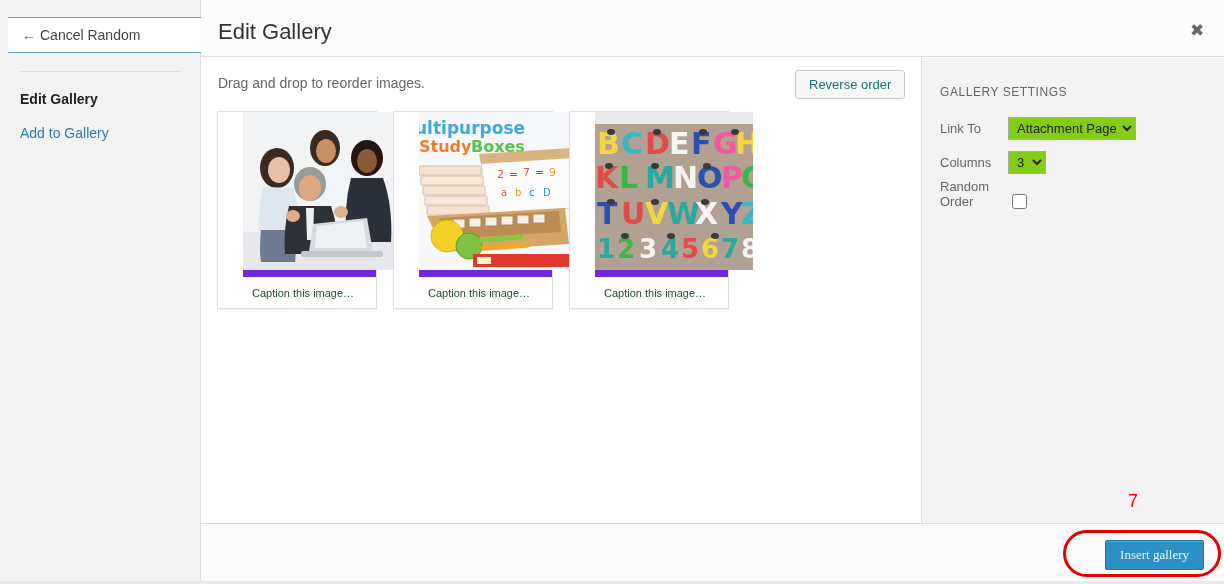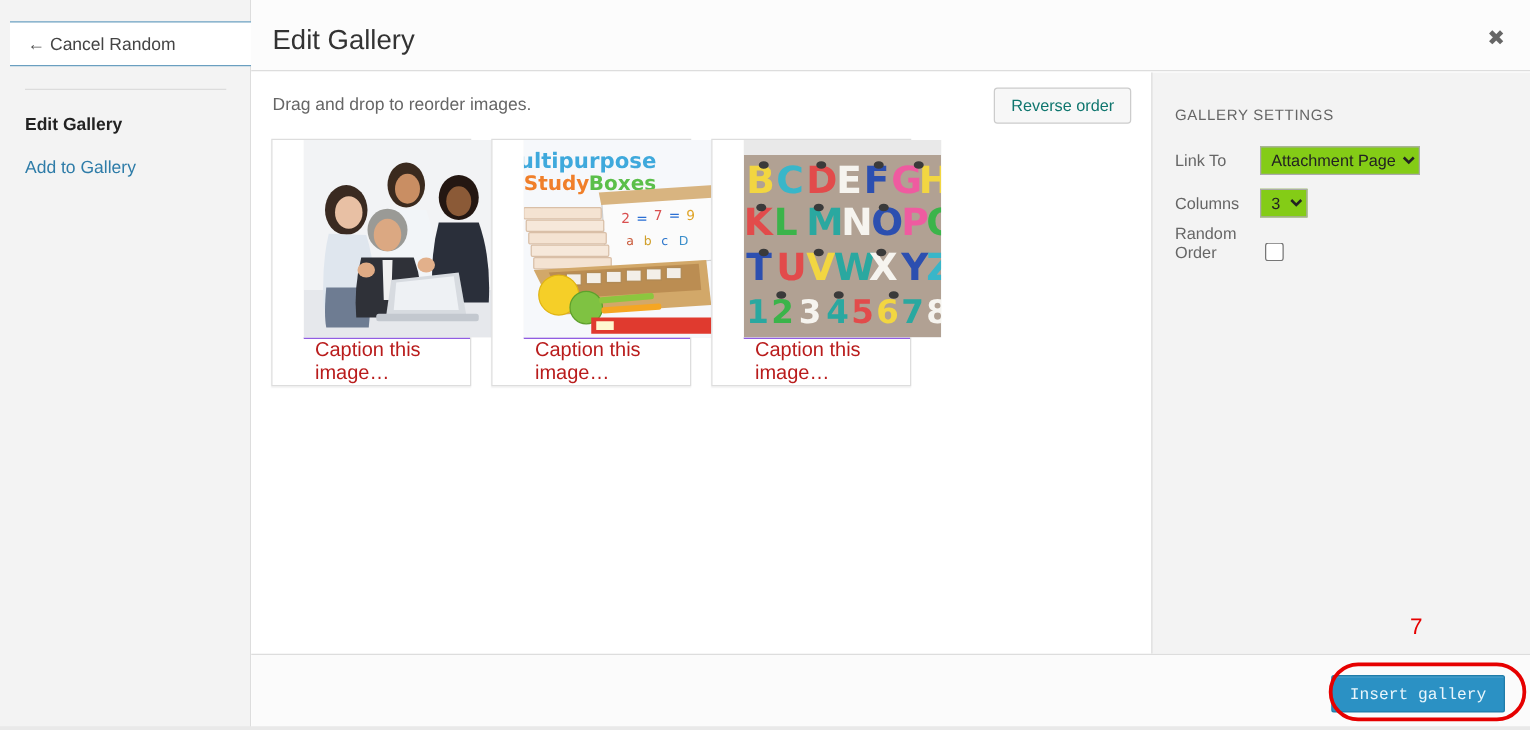--- a/index.html
+++ b/index.html
@@ -131,24 +131,24 @@
   .thumb-img {
     width: 158px; height: 158px;
     overflow: hidden;
     position: relative;
     background: #efefef;
     display: block;
   }
   .thumb-img svg { display: block; width: 158px; height: 158px; }
   .caption {
     height: 38px;
-    border-top: 1px solid #6d28d9;
+    border-top: 7px solid #6d28d9;
     display: flex; align-items: center;
     padding-left: 9px;
-    font-size: 16px; color: #b91c1c;
+    font-size: 11px; color: #14532d;
     background: #fff;
   }
 
   
   #settings {
     position: absolute; left: 720px; top: 58px;
     width: 303px; height: 465px;
     background: #f3f3f3;
     border-left: 1px solid #ddd;
   }
@@ -197,21 +197,21 @@
   }
   #insert-btn {
     position: absolute; right: 20px; top: 16px;
     height: 30px;
     padding: 0 14px;
     background: #2b91c4;
     border: 1px solid #1f7ca9;
     border-radius: 2px;
     color: #eaf6fc;
     font-size: 13px;
-    font-family: Liberation Mono, monospace;
+    font-family: Liberation Serif, serif;
     cursor: pointer;
     box-shadow: inset 0 1px 0 rgba(255,255,255,.18);
   }
 
   
   #annot-num {
     position: absolute; left: 1128px; top: 491px;
     font-size: 18px; color: #e60000;
     font-family: "Liberation Sans", sans-serif;
     z-index: 40;

